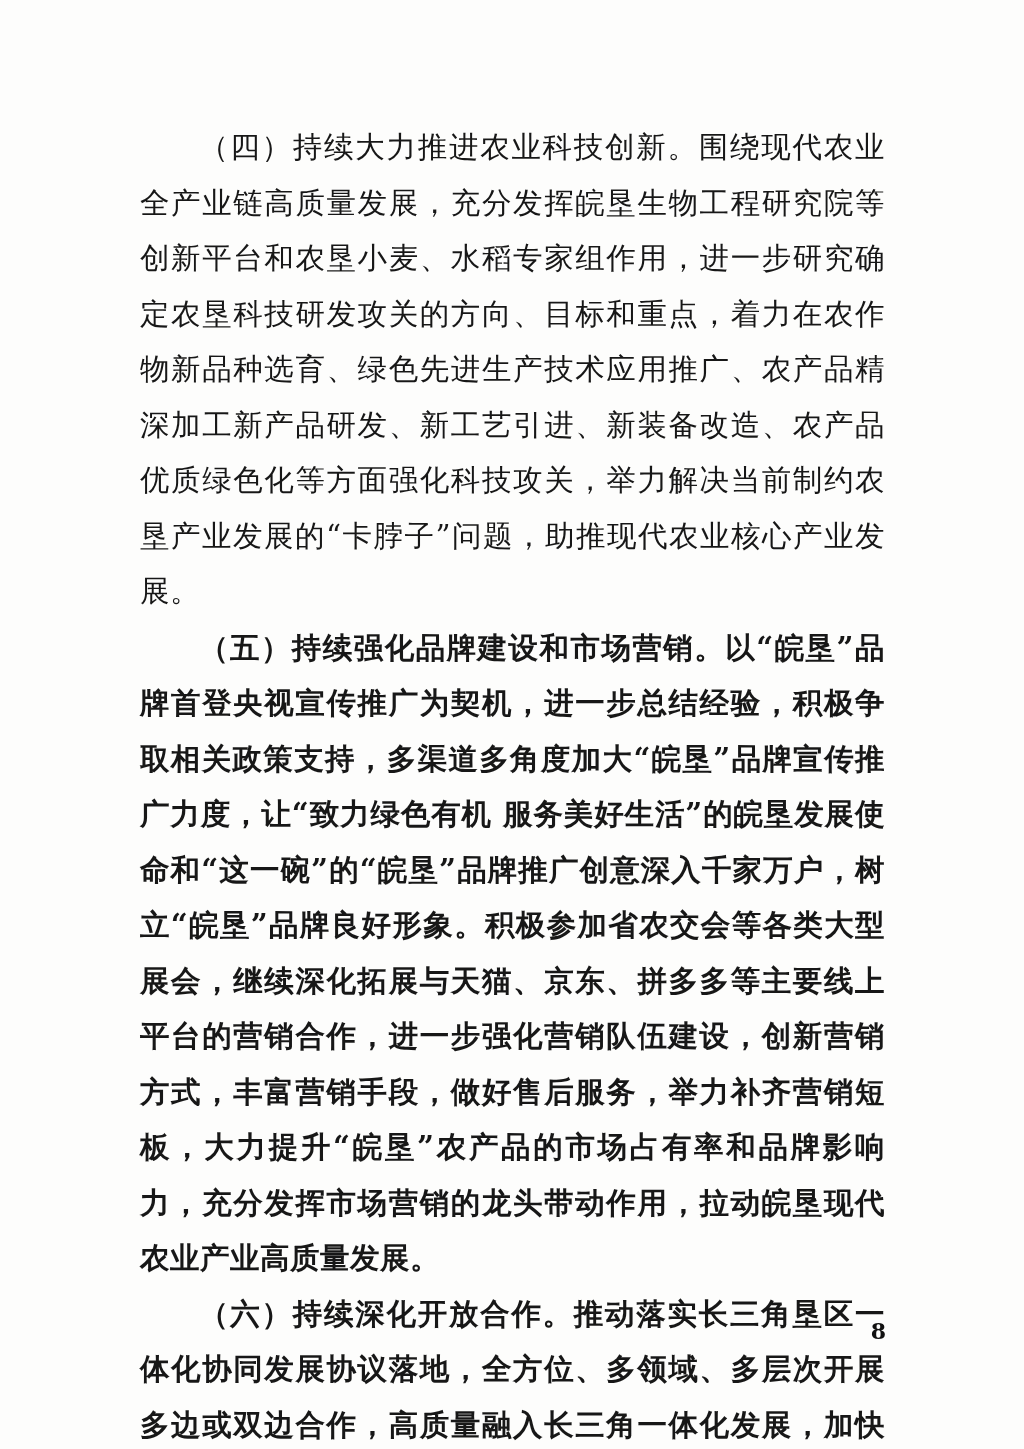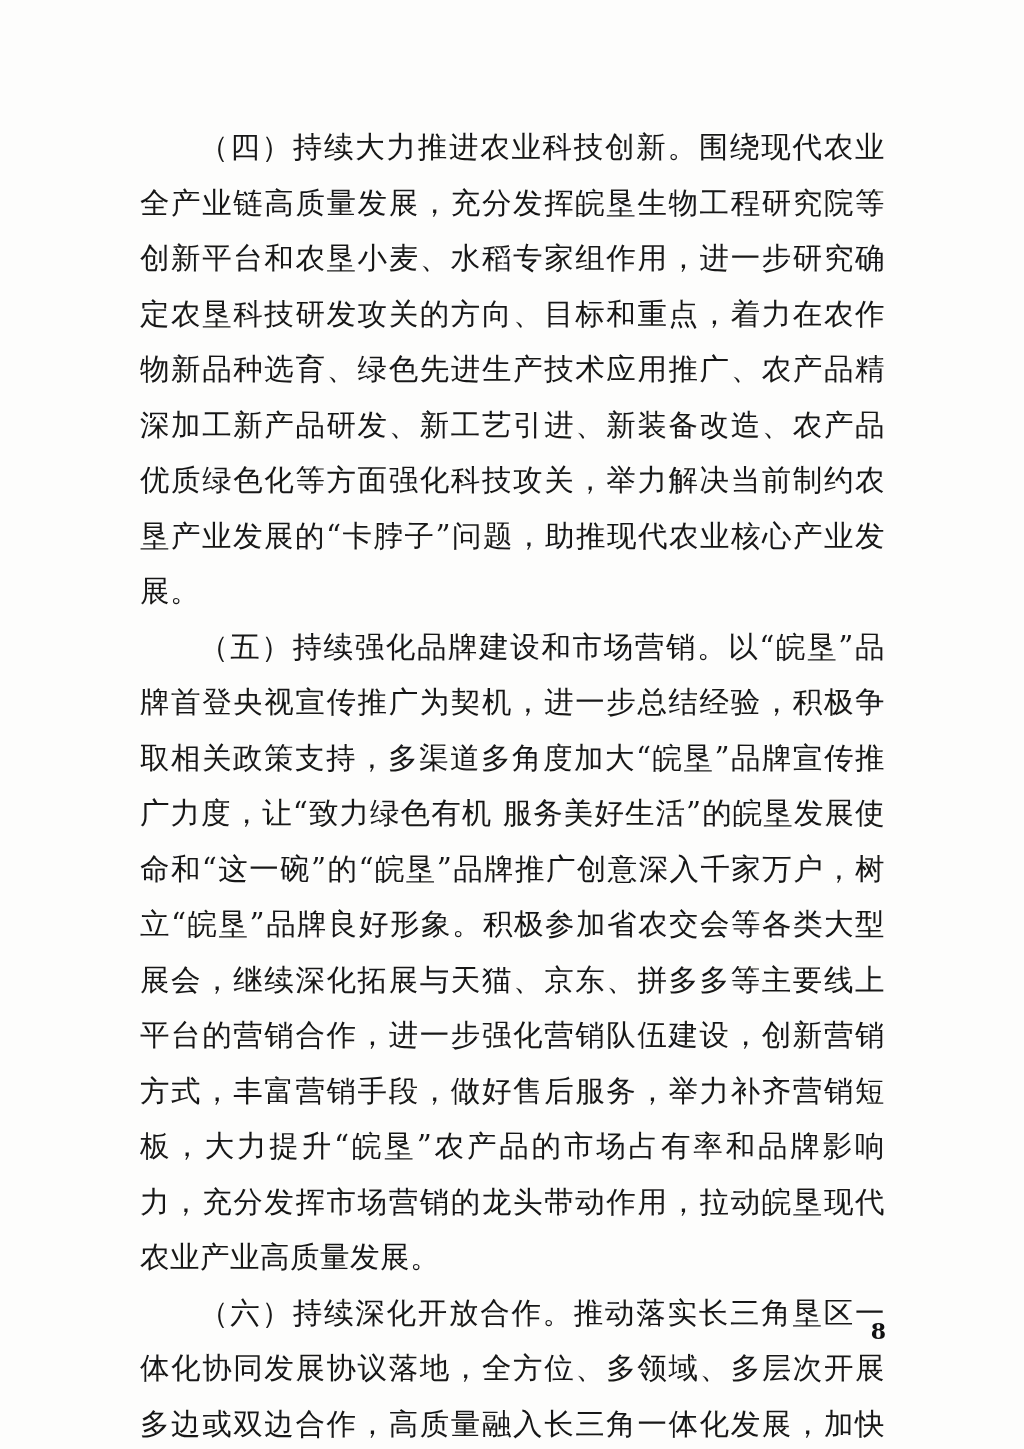--- a/index.html
+++ b/index.html
@@ -27,20 +27,21 @@
     font-size: 29.5px;
     line-height: 55.5px;
     color: #171717;
     text-align: justify;
     text-indent: 2em;
     letter-spacing: 0.5px;
     text-justify: inter-ideograph;
   }
   p.para + p.para {
     margin-top: 0;
+    font-weight: bold;
   }
   .page-number {
     position: absolute;
     right: 138px;
     top: 1318px;
     font-family: "DejaVu Serif", "Liberation Serif", serif;
     font-size: 22px;
     font-weight: bold;
     color: #111111;
   }

